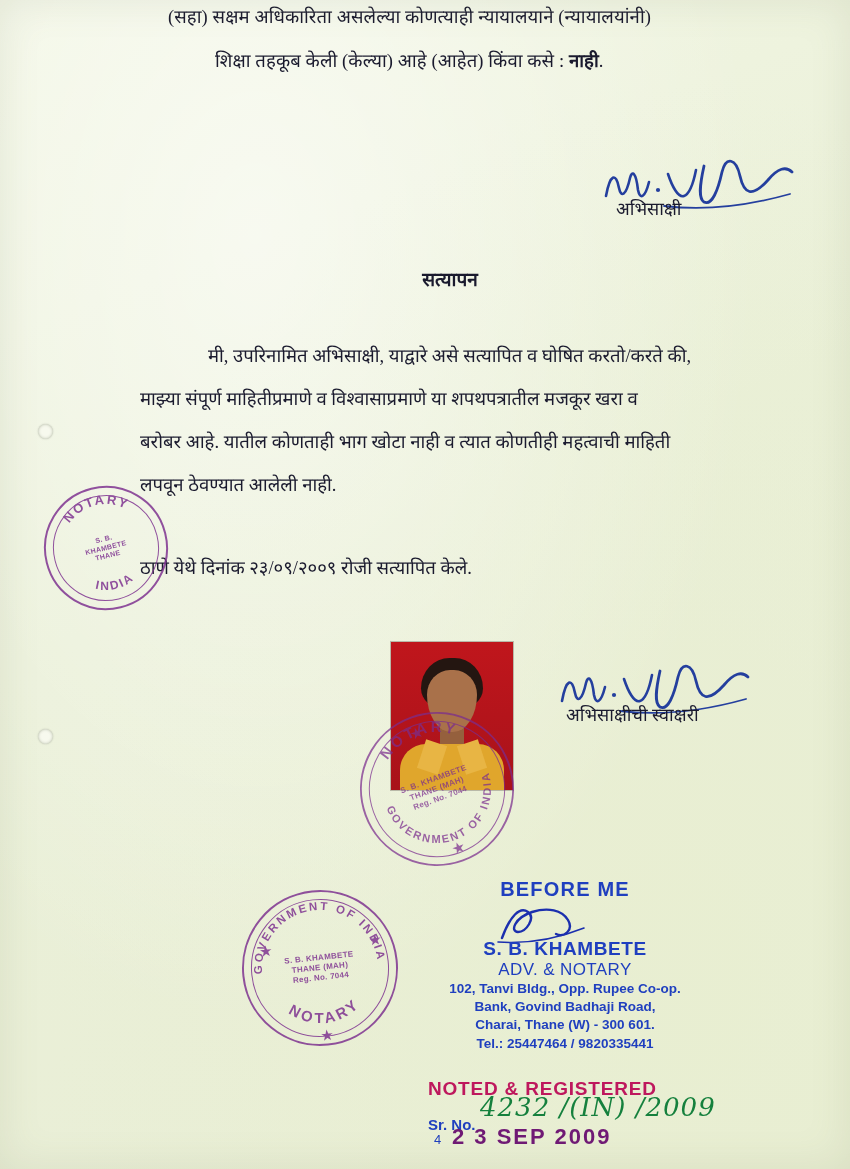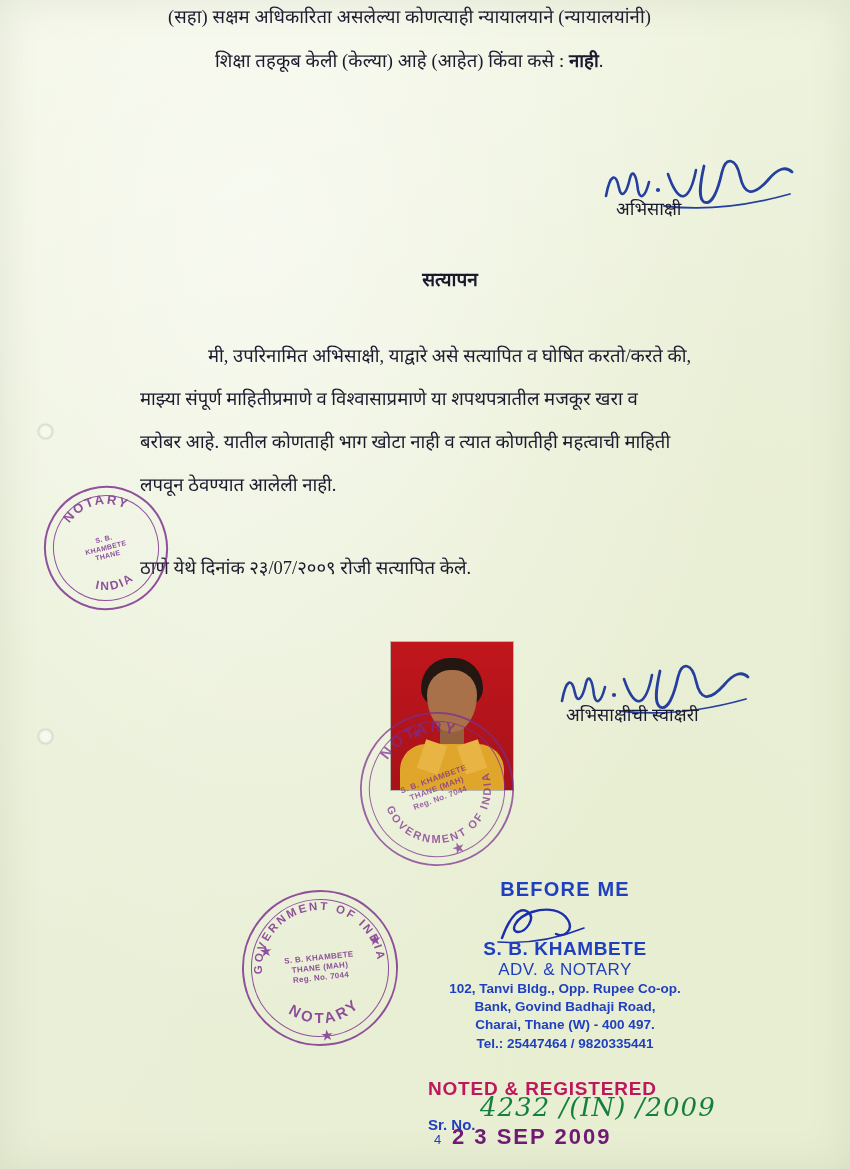--- a/index.html
+++ b/index.html
@@ -275,21 +275,21 @@
   </div>
   <div class="label-right" style="left:616px; top:196px;">अभिसाक्षी</div>
 
   <div class="center-head" style="top:266px;padding-left:25px;">सत्यापन</div>
 
   <div class="para" style="left:208px; top:336px;text-align:right;">मी, उपरिनामित अभिसाक्षी, याद्वारे असे सत्यापित व घोषित करतो/करते की,</div>
   <div class="para" style="left:140px; top:379px;">माझ्या संपूर्ण माहितीप्रमाणे व विश्वासाप्रमाणे या शपथपत्रातील मजकूर खरा व</div>
   <div class="para" style="left:140px; top:422px;">बरोबर आहे. यातील कोणताही भाग खोटा नाही व त्यात कोणतीही महत्वाची माहिती</div>
   <div class="para" style="left:140px; top:465px;">लपवून ठेवण्यात आलेली नाही.</div>
 
-  <div class="para" style="left:140px; top:548px;">ठाणे येथे दिनांक २३/07/२००९ रोजी सत्यापित केले.</div>
+  <div class="para" style="left:140px; top:548px;">ठाणे येथे दिनांक २३/०९/२००९ रोजी सत्यापित केले.</div>
 
   <div class="stamp" style="left:44px; top:486px; width:120px; height:120px; transform:rotate(-14deg);">
     <div class="inner-ring"></div>
     <div class="arc-text">
       <svg viewBox="0 0 120 120">
         <defs>
           <path id="arcTop1" d="M 16,60 A 44,44 0 0 1 104,60"></path>
           <path id="arcBot1" d="M 18,60 A 42,42 0 0 0 102,60"></path>
         </defs>
         <text font-size="13" letter-spacing="2">
@@ -389,21 +389,21 @@
       <path d="M6 44 C34 46, 62 42, 92 30" fill="none" stroke="#1b2fae" stroke-width="1.6" stroke-linecap="round"></path>
     </svg>
   </div>
 
   <div class="notary-block" style="left:400px; top:938px; width:330px;">
     <div class="name">S. B. KHAMBETE</div>
     <div class="role">ADV. &amp; NOTARY</div>
     <div class="addr">
       <div>102, Tanvi Bldg., Opp. Rupee Co-op.</div>
       <div>Bank, Govind Badhaji Road,</div>
-      <div>Charai, Thane (W) - 400 497.</div>
+      <div>Charai, Thane (W) - 300 601.</div>
       <div>Tel.: 25447464 / 9820335441</div>
     </div>
   </div>
 
   <div class="noted" style="left:428px; top:1078px;">NOTED &amp; REGISTERED</div>
 
   <div class="srno" style="left:428px; top:1108px;margin-top:8px;">Sr. No.</div>
   <div class="hand" style="left:480px; top:1092px;">4232 /(IN) /2009</div>
 
   <div class="datestamp" style="left:452px; top:1124px;">2 3 SEP 2009</div>

